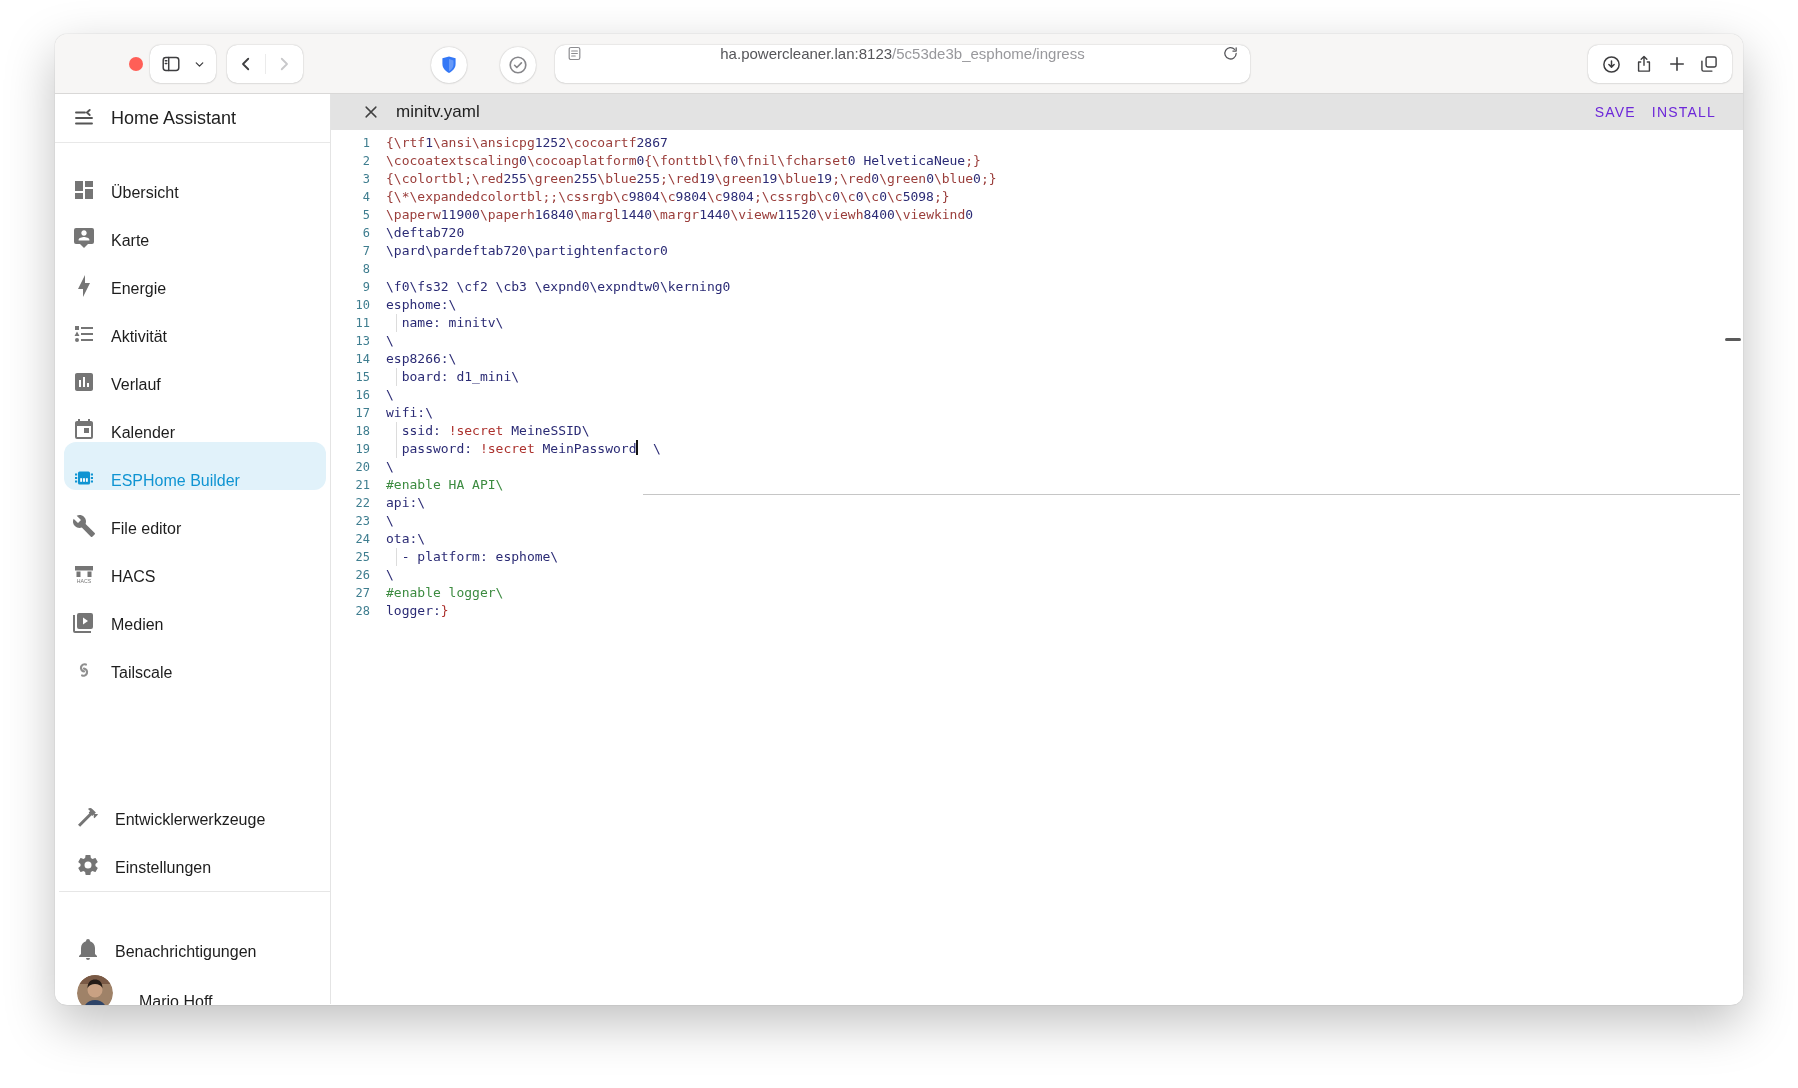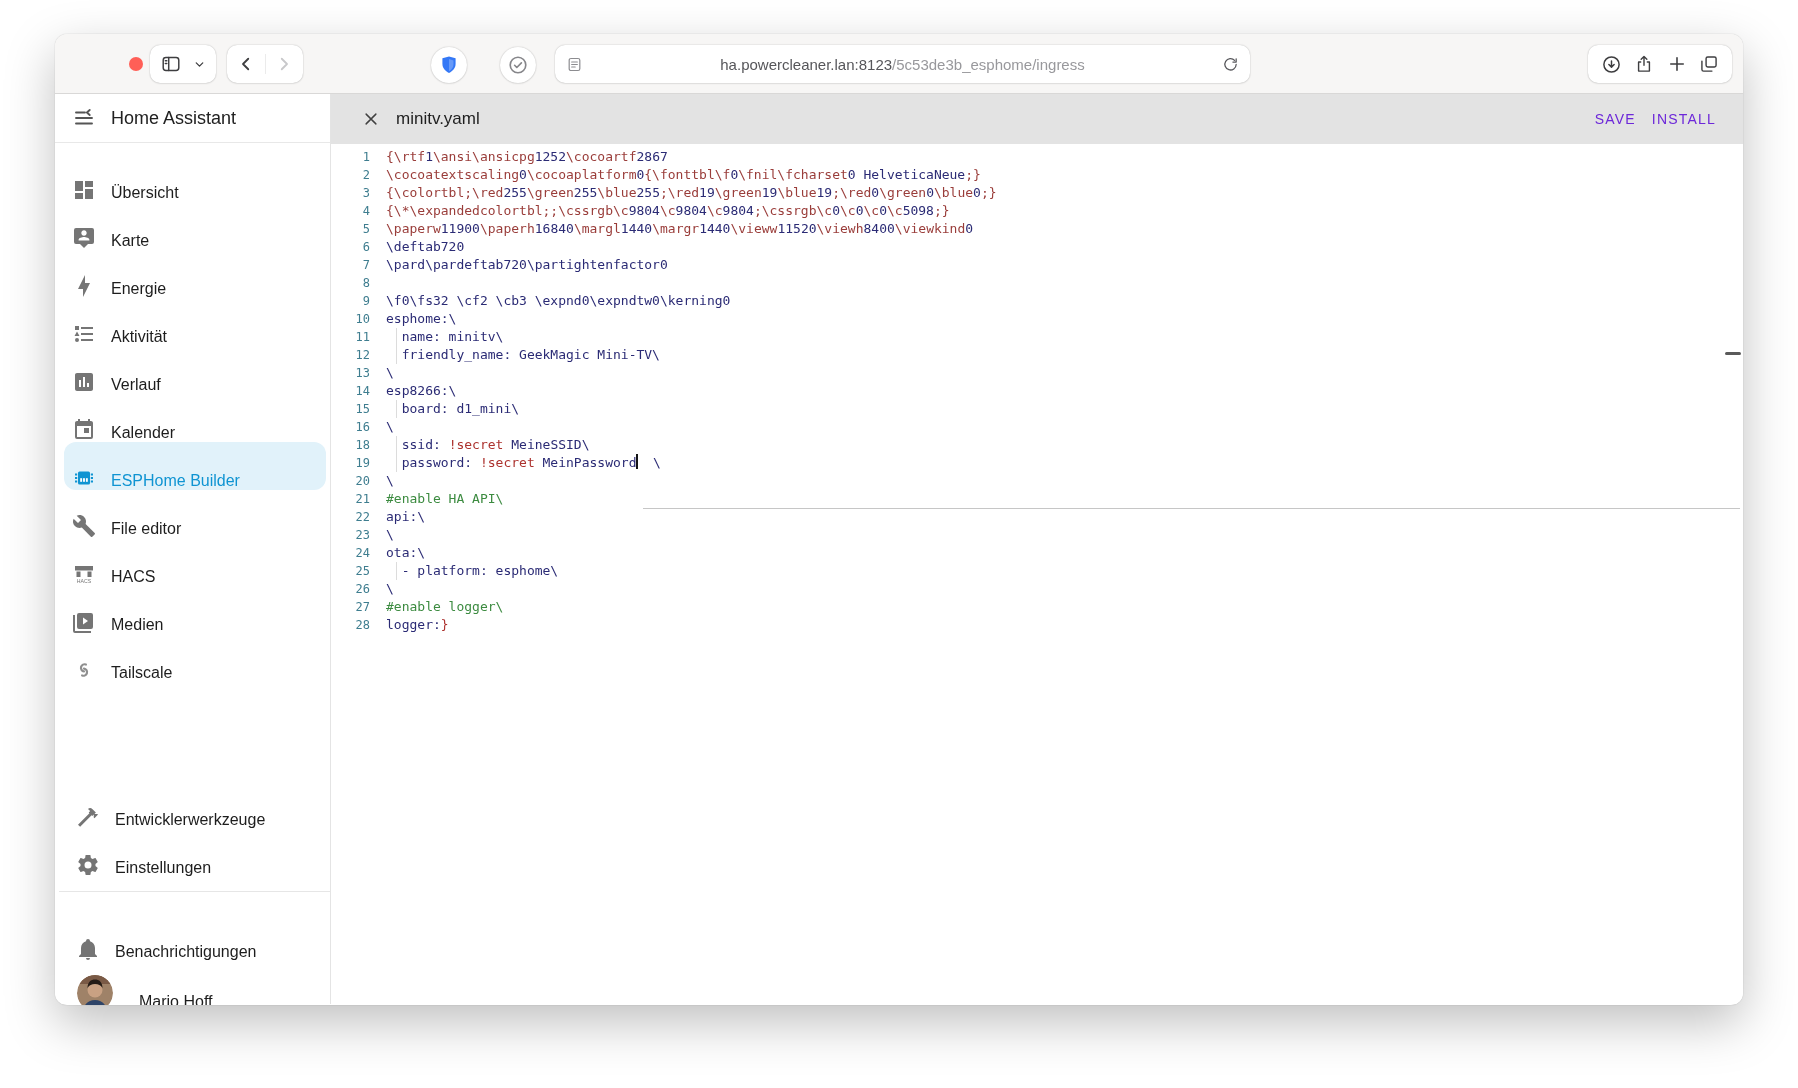--- a/index.html
+++ b/index.html
@@ -18,21 +18,21 @@
   .lights{position:absolute;left:74px;top:23px;display:flex;gap:9px}
   .light{width:14px;height:14px;border-radius:50%;display:inline-block}
   .light.red{background:var(--traffic_red)} .light.yellow{background:var(--traffic_yellow)} .light.green{background:var(--traffic_green)}
   .pill{position:absolute;top:11px;height:38px;background:#fff;border-radius:10px;
     box-shadow:0 0 1.5px rgba(0,0,0,.28),0 1px 2px rgba(0,0,0,.06);display:flex;align-items:center;justify-content:space-evenly}
   .tbi{display:inline-flex;align-items:center;justify-content:center;color:#3e3e40}
   .tbi svg{display:block}
   .extbtn{position:absolute;top:13px;width:36px;height:36px;border-radius:50%;background:#fff;
     box-shadow:0 0 1.5px rgba(0,0,0,.28),0 1px 2px rgba(0,0,0,.06);display:flex;align-items:center;justify-content:center}
   .url-pill{position:absolute;left:500px;top:11px;width:695px;height:38px;background:#fff;border-radius:10px;
-    box-shadow:0 0 1.5px rgba(0,0,0,.28),0 1px 2px rgba(0,0,0,.06);display:flex;align-items:center;justify-content:center}
+    box-shadow:0 0 1.5px rgba(0,0,0,.28),0 1px 2px rgba(0,0,0,.06);display:flex;align-items:flex-start;justify-content:center}
   .url-pill .reader{position:absolute;left:11px;color:#8c8c90}
   .url-pill .reload{position:absolute;right:11px;color:#58585c}
   .url-text{font-size:15px;white-space:nowrap}
   .url-text .host{color:#56565a}
   .url-text .path{color:#98989c}
   .navdiv{width:1px;height:20px;background:#ebebeb}
   .fwd{color:#c8c8ca}
   
   .content{display:flex;height:910px}
   .sidebar{position:relative;width:276px;flex:none;background:#fff;border-right:1px solid #e4e4e4}
@@ -45,21 +45,21 @@
   .sb-label{font-size:16px;font-weight:500;color:#1d1d1d;white-space:nowrap}
   .sb-item.active{background:var(--accent-bg)}
   .sb-item.active .sb-label{color:var(--accent)}
   .sb-item.active .ic{color:var(--accent)}
   .sb-bottom{position:absolute;top:687px;left:4px;right:0}
   .sb-divider{height:1px;background:#e6e6e6;margin:14px 0 21px 0}
   .sb-item.user{margin-top:2px;padding-left:9px;gap:26px}
   .avatar{width:36px;height:36px;border-radius:50%;overflow:hidden;flex:none}
   
   .main{position:relative;flex:1;background:#fff}
-  .ed-header{height:50px;background:#e3e3e3;display:flex;align-items:center;padding:0 27px 0 31px;gap:16px}
+  .ed-header{height:36px;background:#e3e3e3;display:flex;align-items:center;padding:0 27px 0 31px;gap:16px}
   .ed-close{color:#414141;cursor:default}
   .ed-title{font-size:17px;font-weight:500;color:#1f1f1f}
   .spacer{flex:1}
   .ed-btn{font-size:14px;letter-spacing:1.2px;font-weight:400;color:#6d28d9;cursor:default}
   .ed-btn + .ed-btn{}
   .code{position:relative;height:860px;overflow:hidden;padding-top:4px;
     font-family:"DejaVu Sans Mono","Liberation Mono",monospace;font-size:13px;line-height:18px}
   .line{display:flex;height:18px;white-space:pre}
   .ln{flex:0 0 39px;text-align:right;color:var(--gutter);font-size:12px}
   .lc{margin-left:16px;position:relative;white-space:pre}
@@ -348,25 +348,25 @@
               <div class="line"><span class="ln">2</span><span class="lc"><span class="tk-r">\cocoatextscaling</span><span class="tk-y">0</span><span class="tk-r">\cocoaplatform</span><span class="tk-y">0</span><span class="tk-r">{\fonttbl\f</span><span class="tk-y">0</span><span class="tk-r">\fnil\fcharset</span><span class="tk-y">0</span><span class="tk-y"> HelveticaNeue</span><span class="tk-r">;}</span></span></div>
               <div class="line"><span class="ln">3</span><span class="lc"><span class="tk-r">{\colortbl;\red</span><span class="tk-y">255</span><span class="tk-r">\green</span><span class="tk-y">255</span><span class="tk-r">\blue</span><span class="tk-y">255</span><span class="tk-r">;\red</span><span class="tk-y">19</span><span class="tk-r">\green</span><span class="tk-y">19</span><span class="tk-r">\blue</span><span class="tk-y">19</span><span class="tk-r">;\red</span><span class="tk-y">0</span><span class="tk-r">\green</span><span class="tk-y">0</span><span class="tk-r">\blue</span><span class="tk-y">0</span><span class="tk-r">;}</span></span></div>
               <div class="line"><span class="ln">4</span><span class="lc"><span class="tk-r">{\*\expandedcolortbl;;\cssrgb\c</span><span class="tk-y">9804</span><span class="tk-r">\c</span><span class="tk-y">9804</span><span class="tk-r">\c</span><span class="tk-y">9804</span><span class="tk-r">;\cssrgb\c</span><span class="tk-y">0</span><span class="tk-r">\c</span><span class="tk-y">0</span><span class="tk-r">\c</span><span class="tk-y">0</span><span class="tk-r">\c</span><span class="tk-y">5098</span><span class="tk-r">;}</span></span></div>
               <div class="line"><span class="ln">5</span><span class="lc"><span class="tk-r">\paperw</span><span class="tk-y">11900</span><span class="tk-r">\paperh</span><span class="tk-y">16840</span><span class="tk-r">\margl</span><span class="tk-y">1440</span><span class="tk-r">\margr</span><span class="tk-y">1440</span><span class="tk-r">\vieww</span><span class="tk-y">11520</span><span class="tk-r">\viewh</span><span class="tk-y">8400</span><span class="tk-r">\viewkind</span><span class="tk-y">0</span></span></div>
               <div class="line"><span class="ln">6</span><span class="lc"><span class="tk-y">\deftab720</span></span></div>
               <div class="line"><span class="ln">7</span><span class="lc"><span class="tk-y">\pard\pardeftab720\partightenfactor0</span></span></div>
               <div class="line"><span class="ln">8</span><span class="lc"></span></div>
               <div class="line"><span class="ln">9</span><span class="lc"><span class="tk-y">\f0\fs32 \cf2 \cb3 \expnd0\expndtw0\kerning0</span></span></div>
               <div class="line"><span class="ln">10</span><span class="lc"><span class="tk-y">esphome:\</span></span></div>
               <div class="line"><span class="ln">11</span><span class="lc guide"><span class="tk-y">  name: minitv\</span></span></div>
-              <div class="line"><span class="ln">12</span><span class="lc guide"><span class="tk-y">  friendly_name: GeekMagic Mini-TV\</span></span></div>
               <div class="line"><span class="ln">13</span><span class="lc"><span class="tk-y">\</span></span></div>
               <div class="line"><span class="ln">14</span><span class="lc"><span class="tk-y">esp8266:\</span></span></div>
               <div class="line"><span class="ln">15</span><span class="lc guide"><span class="tk-y">  board: d1_mini\</span></span></div>
               <div class="line"><span class="ln">16</span><span class="lc"><span class="tk-y">\</span></span></div>
+              <div class="line"><span class="ln">17</span><span class="lc"><span class="tk-y">wifi:\</span></span></div>
               <div class="line"><span class="ln">18</span><span class="lc guide"><span class="tk-y">  ssid: </span><span class="tk-s">!secret</span><span class="tk-y"> MeineSSID\</span></span></div>
               <div class="line"><span class="ln">19</span><span class="lc guide"><span class="tk-y">  password: </span><span class="tk-s">!secret</span><span class="tk-y"> MeinPassword</span><span class="caret"></span><span class="tk-y">  \</span></span></div>
               <div class="line"><span class="ln">20</span><span class="lc"><span class="tk-y">\</span></span></div>
               <div class="line"><span class="ln">21</span><span class="lc"><span class="tk-g">#enable HA API\</span></span></div>
               <div class="line"><span class="ln">22</span><span class="lc"><span class="tk-y">api:\</span></span></div>
               <div class="line"><span class="ln">23</span><span class="lc"><span class="tk-y">\</span></span></div>
               <div class="line"><span class="ln">24</span><span class="lc"><span class="tk-y">ota:\</span></span></div>
               <div class="line"><span class="ln">25</span><span class="lc guide"><span class="tk-y">  - platform: esphome\</span></span></div>
               <div class="line"><span class="ln">26</span><span class="lc"><span class="tk-y">\</span></span></div>
               <div class="line"><span class="ln">27</span><span class="lc"><span class="tk-g">#enable logger\</span></span></div>

